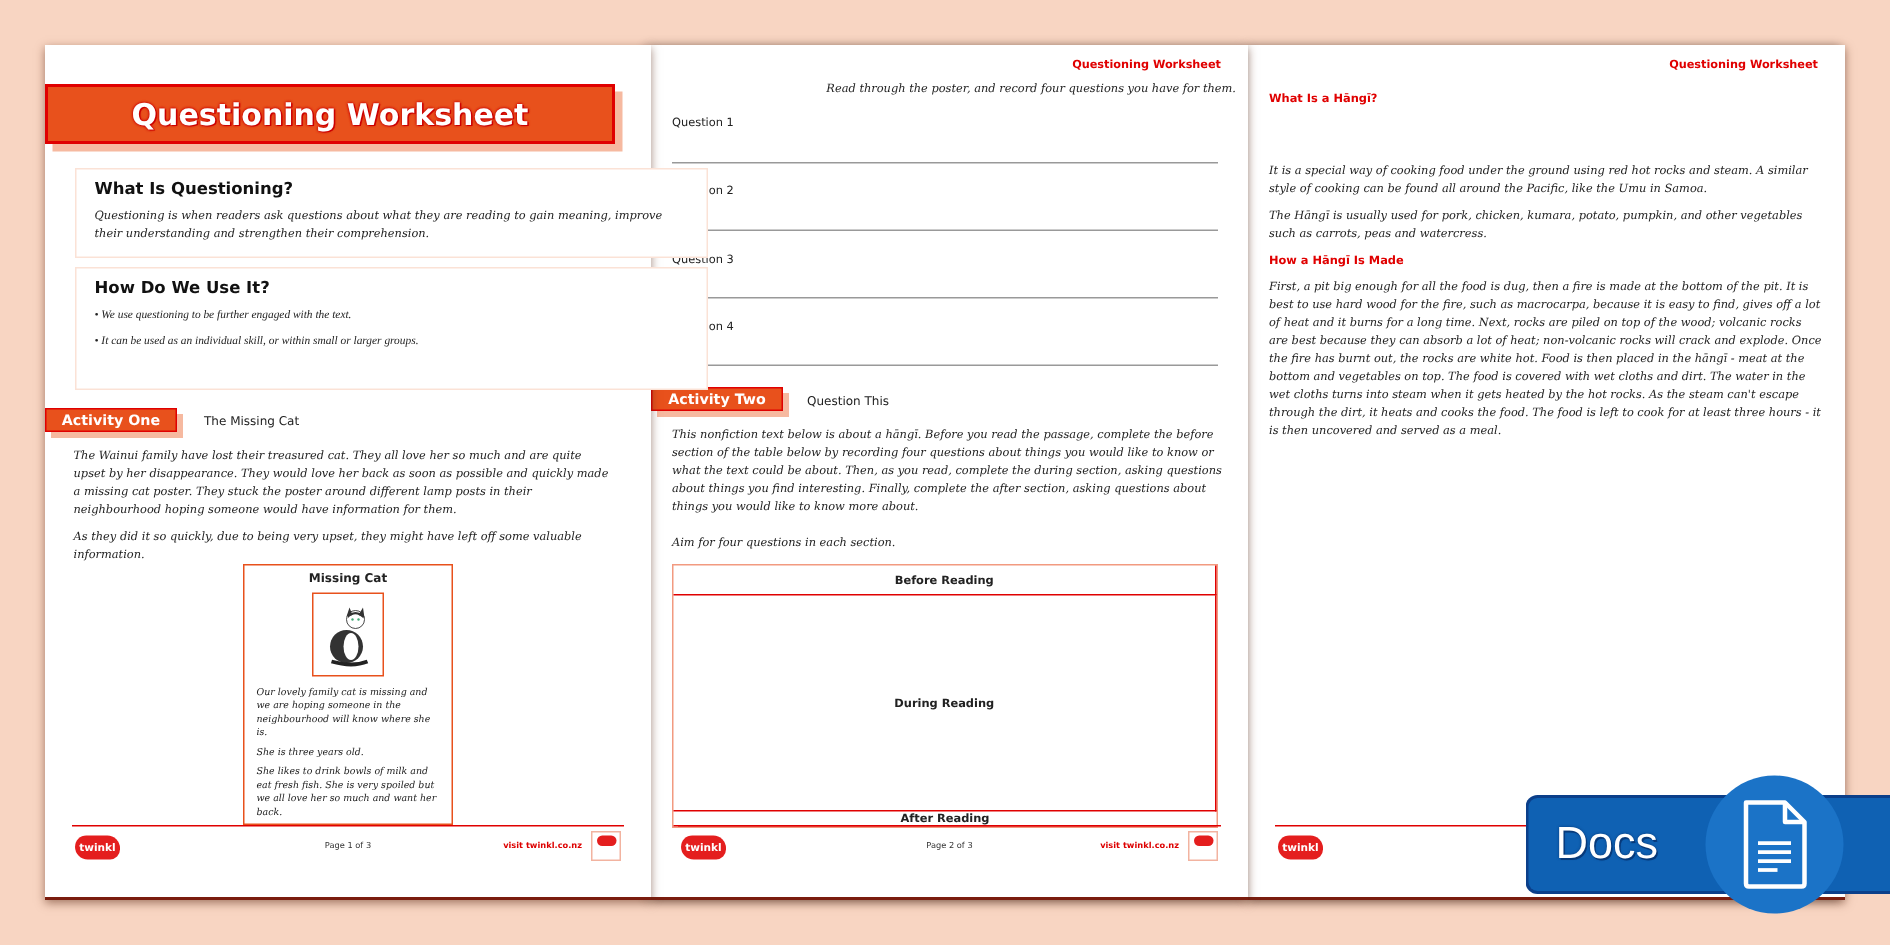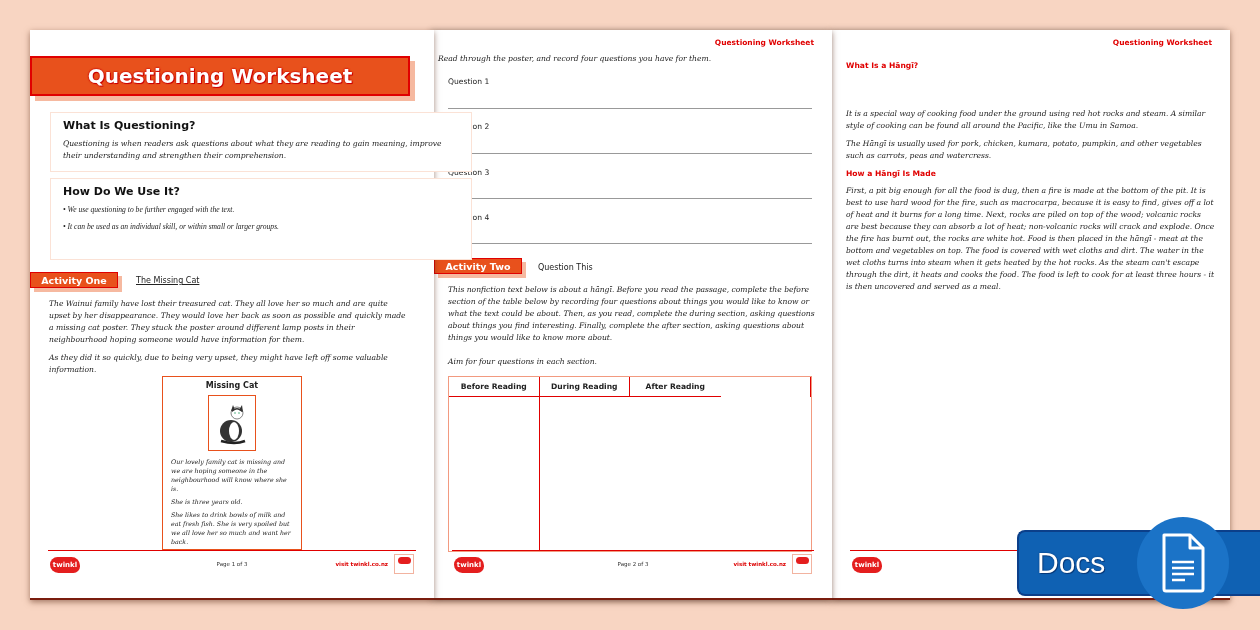--- a/index.html
+++ b/index.html
@@ -63,21 +63,21 @@
   }
   .page-num { position: absolute; left: 0; right: 0; top: 10px; text-align: center; font-size: 5.5px; color: #333; }
   .visit { position: absolute; right: 28px; top: 10px; font-size: 5.5px; color: #d00; font-weight: bold; }
   .badge-mini { position: absolute; right: 2px; top: 3px; width: 20px; height: 20px; border: 1px solid #f2b3a0; background: #fff; }
   .badge-mini::before { content:""; position:absolute; left:3px; top:2px; width:13px; height:7px; border-radius:4px; background:#e41e1e; }
   .run-head { position: absolute; right: 18px; top: 8px; font-size: 7.5px; color: #e00000; font-weight: bold; }
   .q-label { position: absolute; left: 14px; font-size: 7.6px; color: #222; }
   .q-line { position: absolute; left: 14px; right: 20px; height: 1px; background: #999; }
   .rtable {
     position: absolute; left: 14px; top: 346px; width: 364px; height: 176px;
-    border: 1px solid #f29a80; display: grid; grid-template-columns: 1fr 1fr 1fr 1fr; grid-template-rows: 20px 1fr;
+    border: 1px solid #f29a80; display: grid; grid-template-columns: 1fr; grid-template-rows: 20px 1fr;
   }
   .rtable div { border-right: 1px solid #e00000; }
   .rtable div:nth-child(3n) { border-right: none; }
   .rtable .th { border-bottom: 1px solid #e00000; font-size: 7.6px; font-weight: bold; display:flex; align-items:center; justify-content:center; }
   .p3-head { position: absolute; left: 14px; font-size: 7.6px; color: #e00000; font-weight: bold; }
   .docs-btn {
     position: absolute; left: 1017px; top: 530px; width: 243px; height: 66px;
     background: #0f61b3; border: 2px solid #0b3f8a; border-right: none;
     border-radius: 8px 0 0 8px; z-index: 10;
     display: flex; align-items: center;
@@ -108,21 +108,21 @@
 
   <div class="infobox" style="top:148px; height:82px;">
     <h3>How Do We Use It?</h3>
     <ul>
       <li>• We use questioning to be further engaged with the text.</li>
       <li>• It can be used as an individual skill, or within small or larger groups.</li>
     </ul>
   </div>
 
   <div class="act-tag" style="top:242px;">Activity One</div>
-  <div class="act-sub" style="left:106px; top:246px;text-decoration:underline;">The Missing Cat</div>
+  <div class="act-sub" style="left:106px; top:246px;">The Missing Cat</div>
 
   <p class="para" style="left:19px; top:268px; width:360px;">The Wainui family have lost their treasured cat. They all love her so much and are quite upset by her disappearance. They would love her back as soon as possible and quickly made a missing cat poster. They stuck the poster around different lamp posts in their neighbourhood hoping someone would have information for them.</p>
   <p class="para" style="left:19px; top:322px; width:360px;">As they did it so quickly, due to being very upset, they might have left off some valuable information.</p>
 
   <div class="poster">
     <h4>Missing Cat</h4>
     <div class="cat-frame">
       <svg width="34" height="44" viewBox="0 0 34 44">
         <ellipse cx="16" cy="30" rx="11" ry="11" fill="#333"></ellipse>
         <ellipse cx="19" cy="30" rx="5" ry="9" fill="#fff"></ellipse>
@@ -142,21 +142,21 @@
   <div class="footer">
     <div class="twinkl-logo">twinkl</div>
     <div class="page-num">Page 1 of 3</div>
     <div class="visit">visit twinkl.co.nz</div>
     <div class="badge-mini"></div>
   </div>
 </div>
 
 <div class="page" id="page2">
   <div class="run-head">Questioning Worksheet</div>
-  <p class="para" style="left:4px; top:23px; width:370px;">Read through the poster, and record four questions you have for them.</p>
+  <p class="para" style="left:20px; top:23px; width:370px;text-align:right;">Read through the poster, and record four questions you have for them.</p>
 
   <div class="q-label" style="top:47px;">Question 1</div>
   <div class="q-line" style="top:78px;"></div>
   <div class="q-label" style="top:92px;">Question 2</div>
   <div class="q-line" style="top:123px;"></div>
   <div class="q-label" style="top:138px;">Question 3</div>
   <div class="q-line" style="top:168px;"></div>
   <div class="q-label" style="top:183px;">Question 4</div>
   <div class="q-line" style="top:213px;"></div>
 

